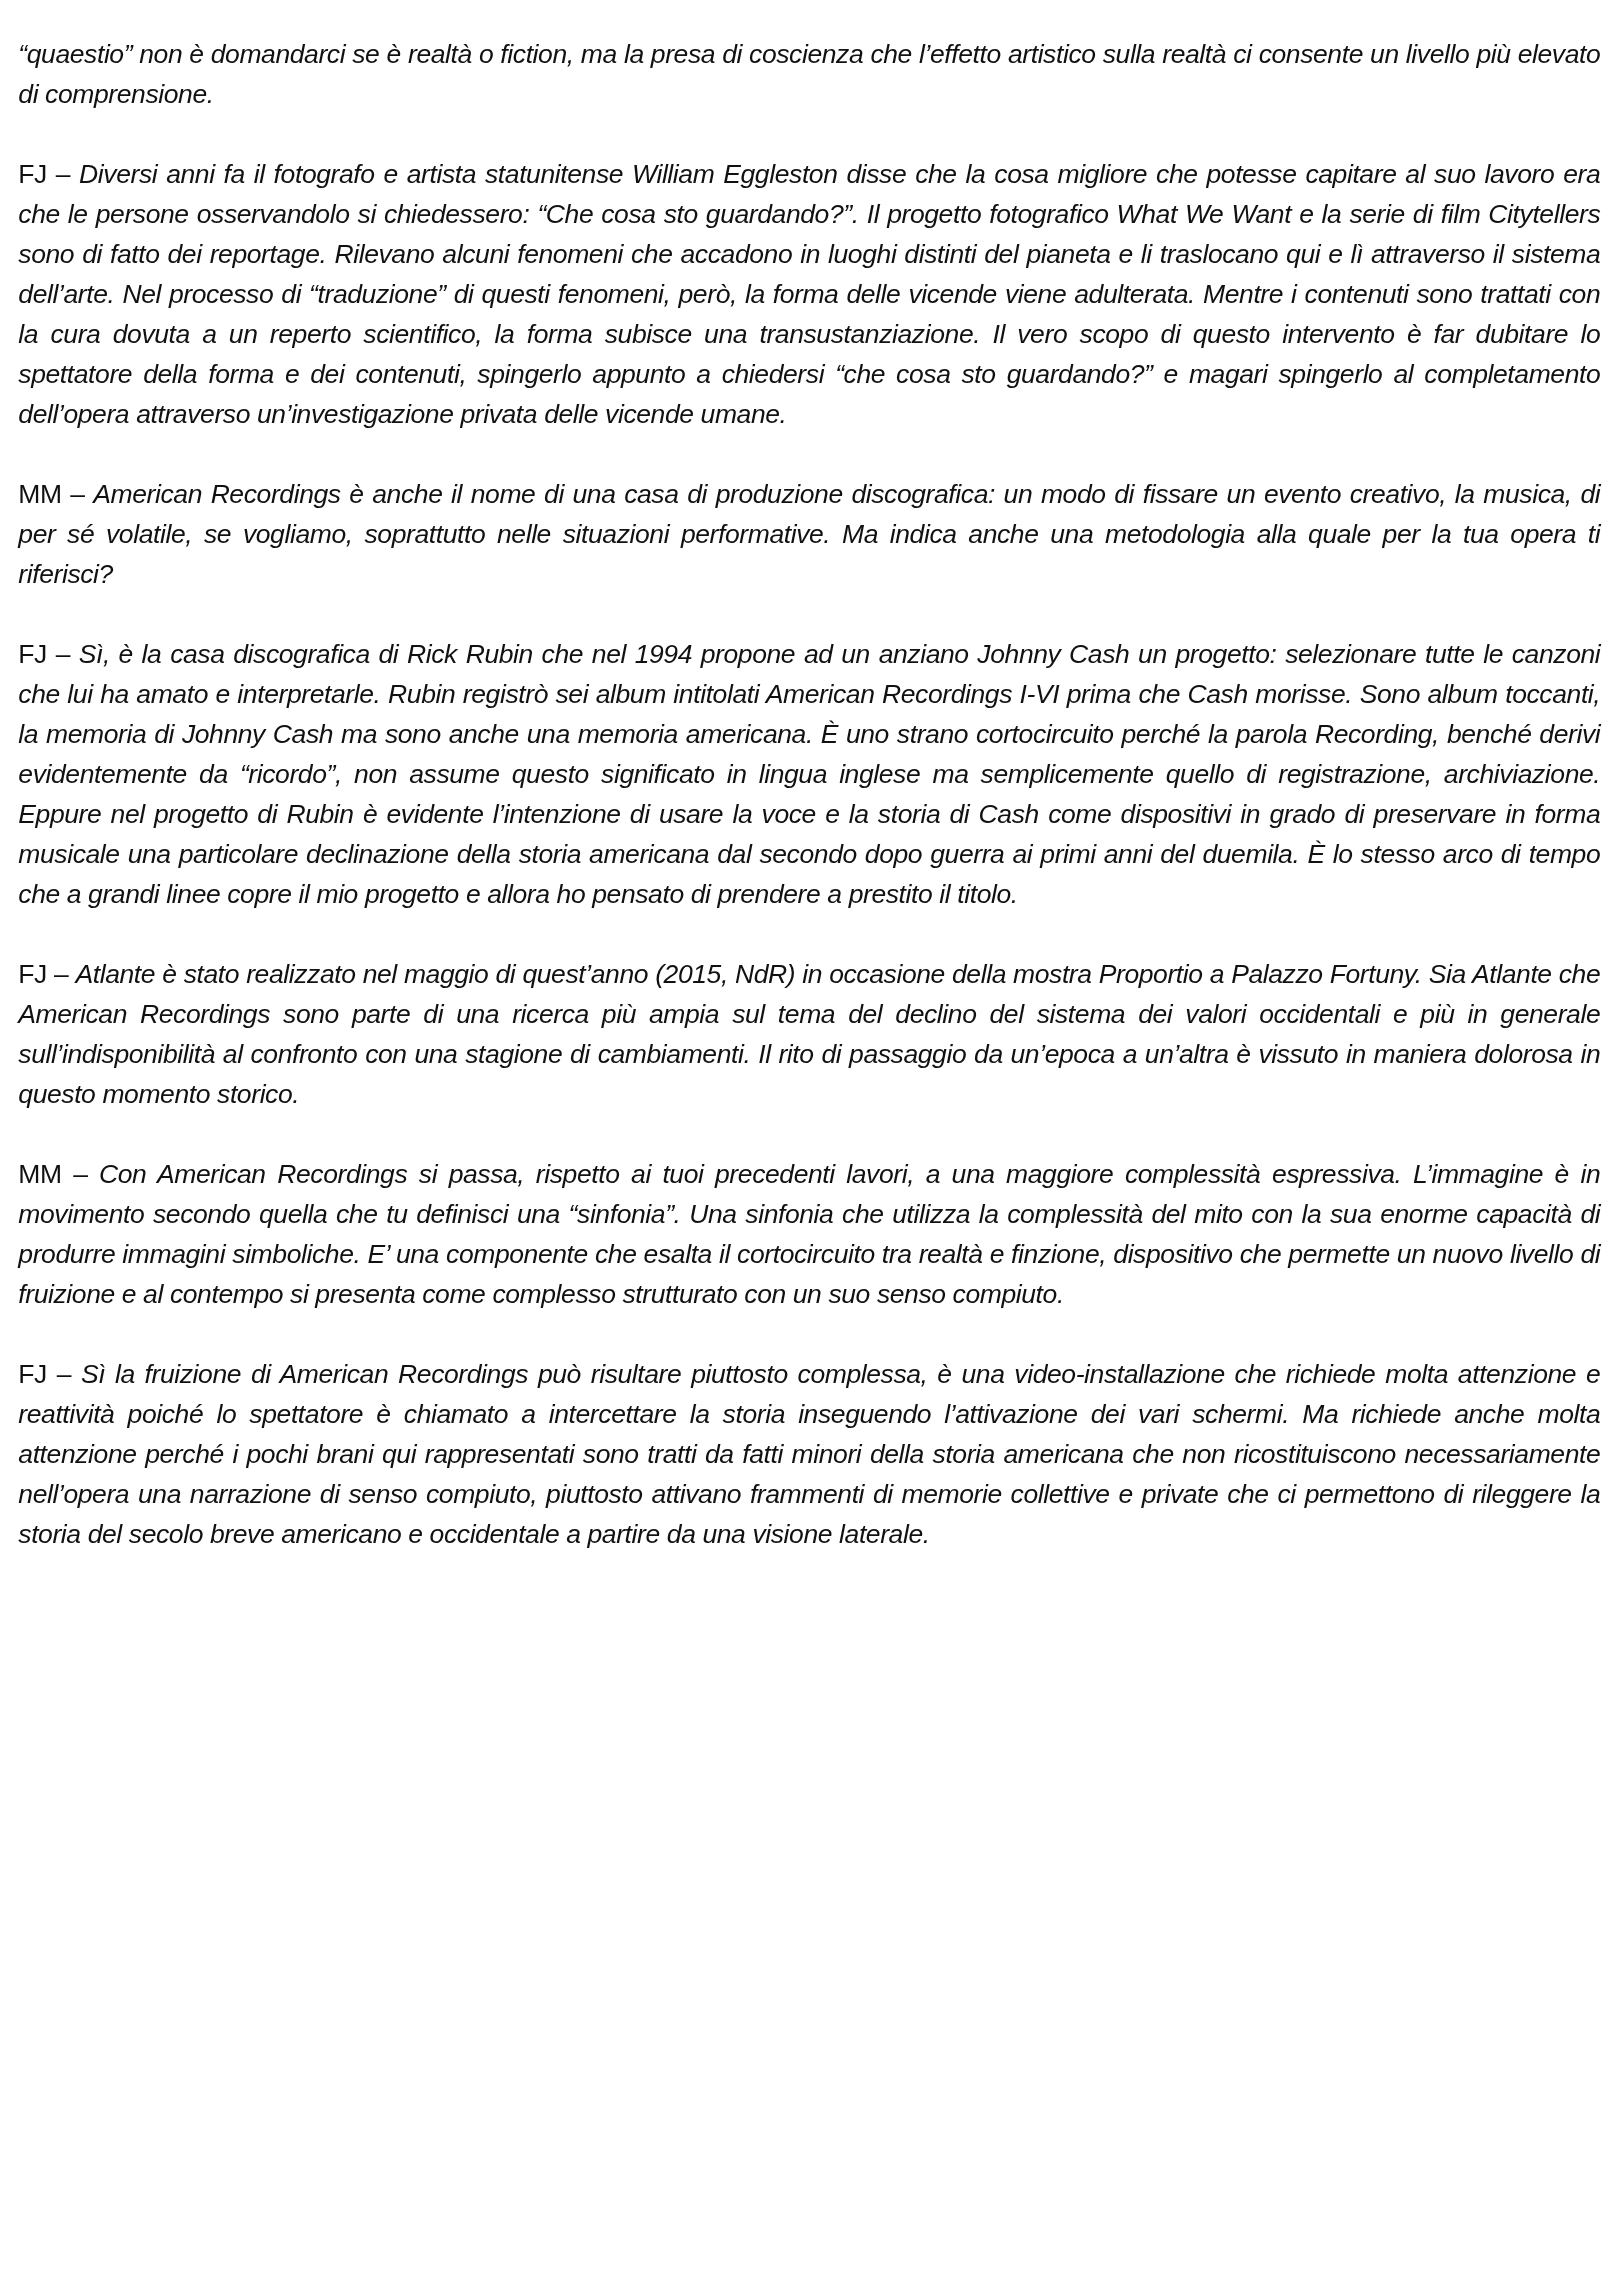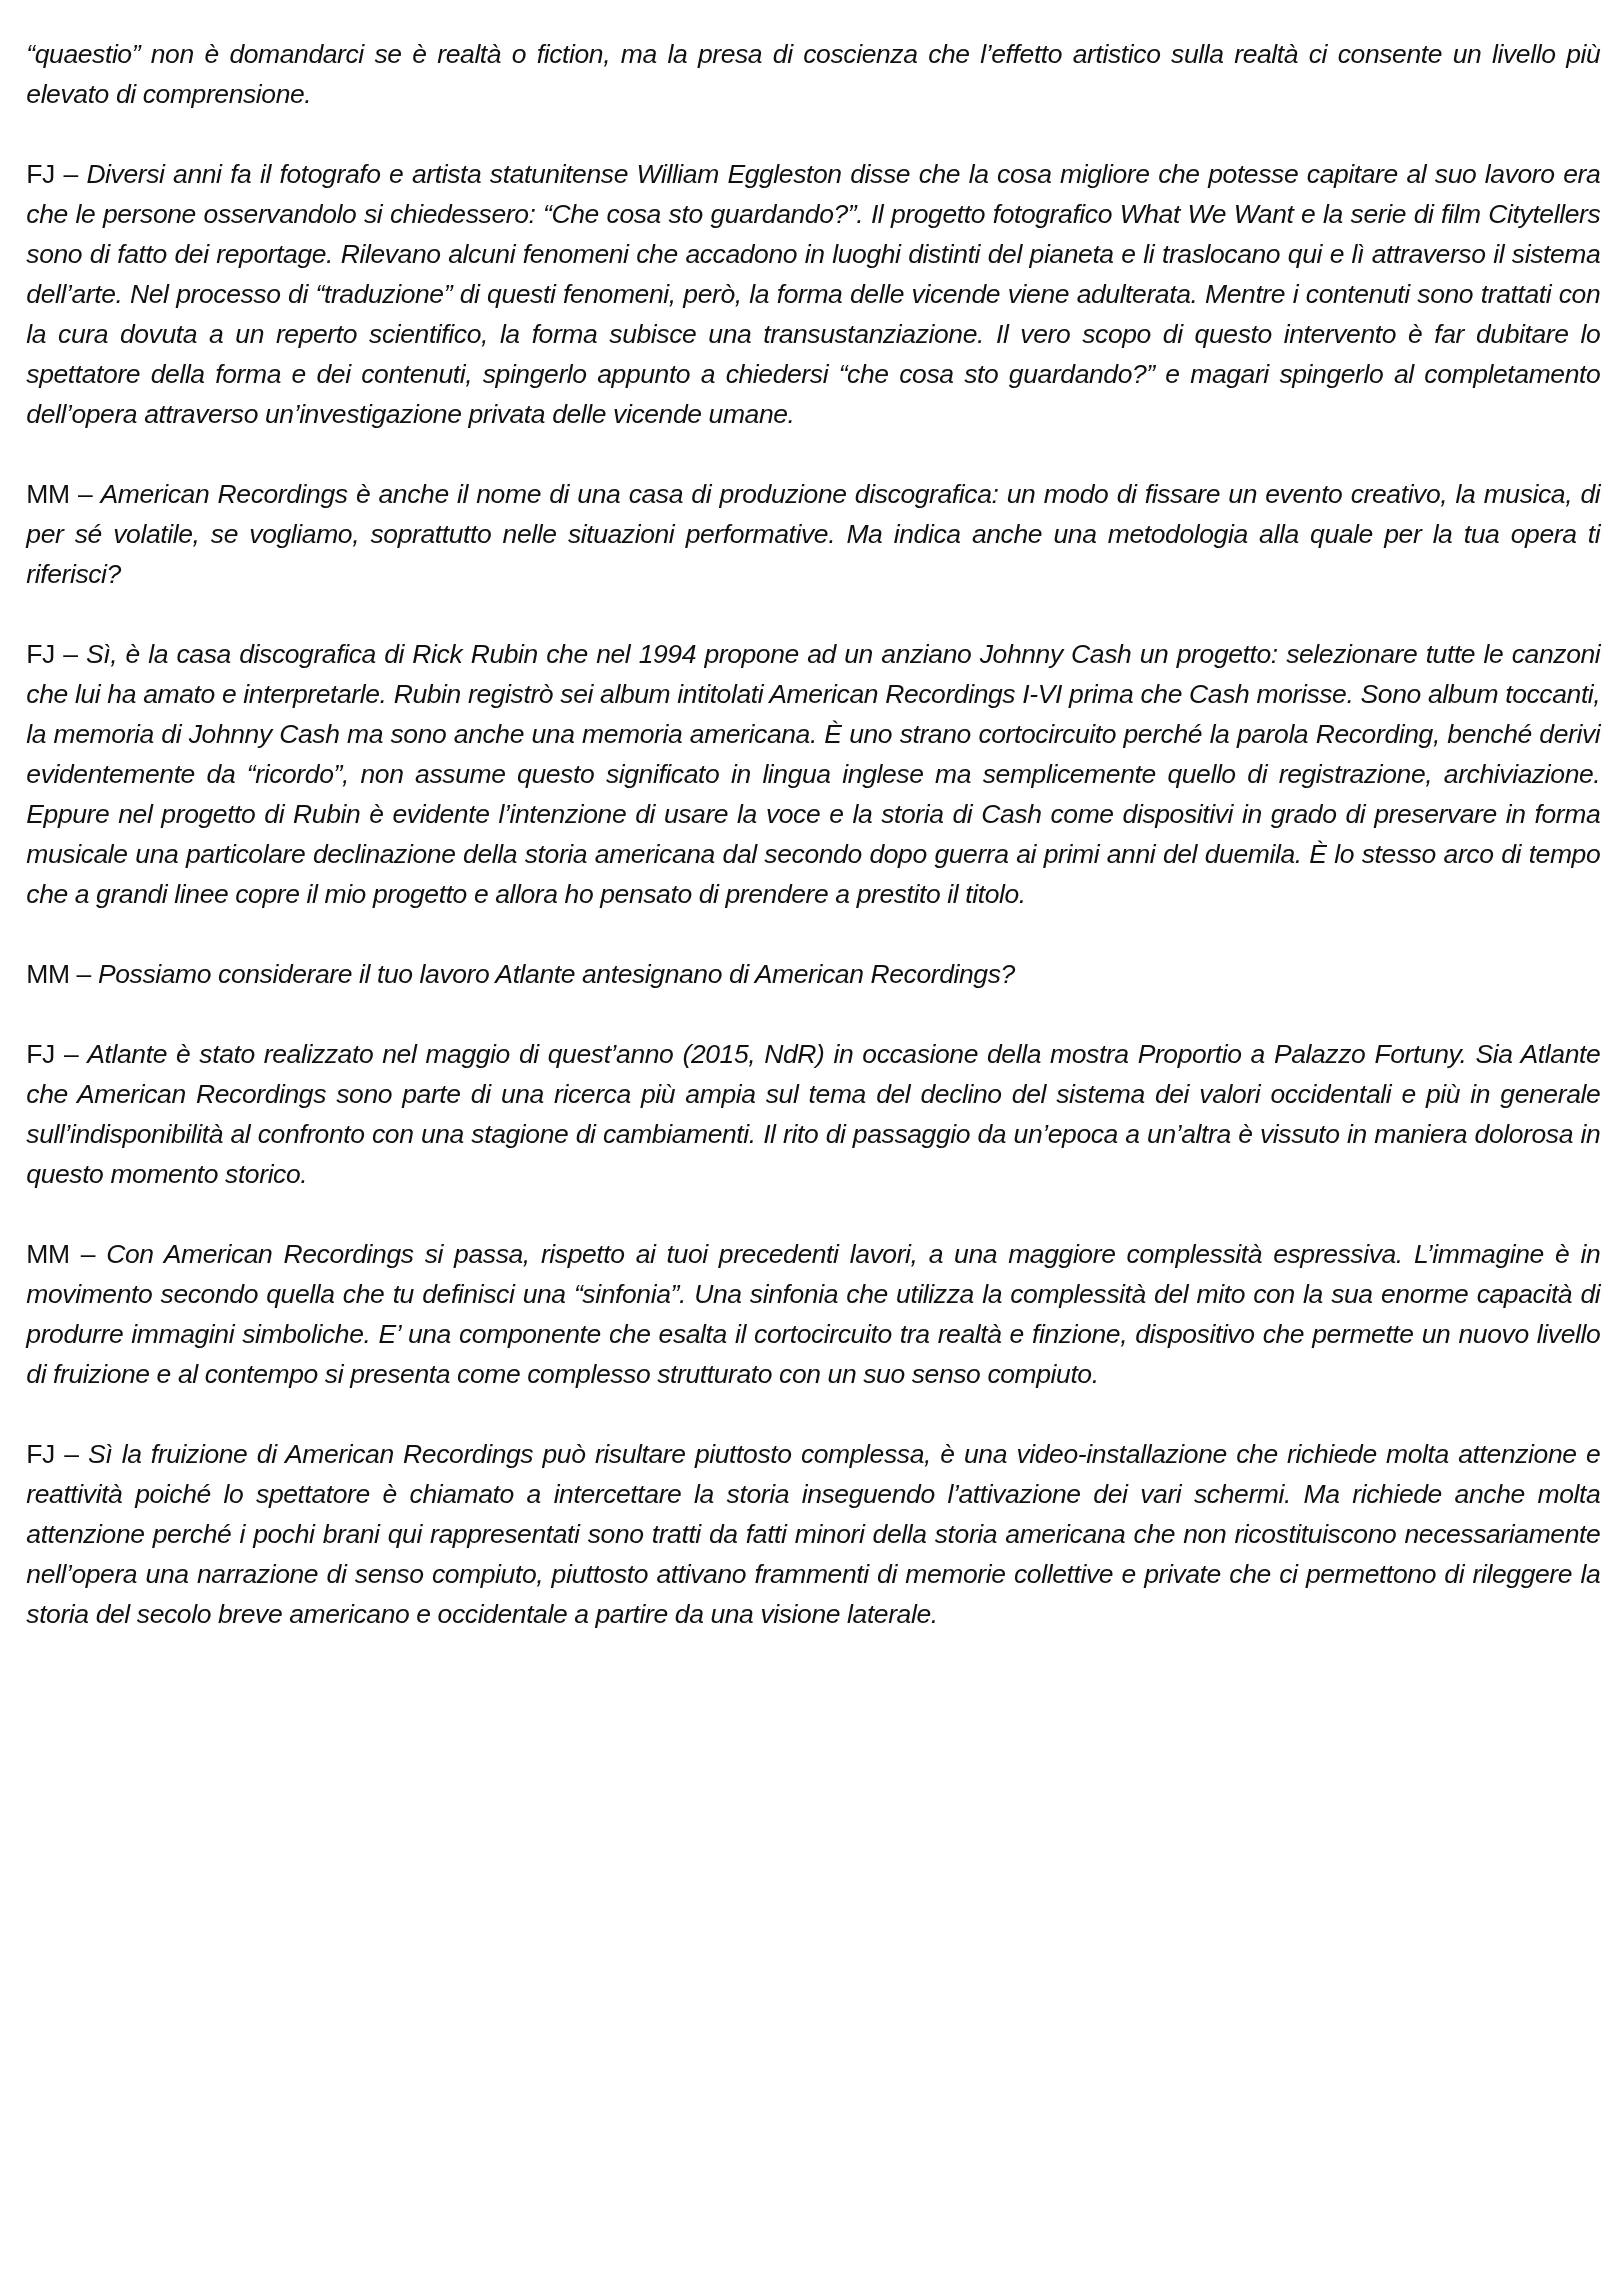--- a/index.html
+++ b/index.html
@@ -9,21 +9,21 @@
     left: 18.3px;
     top: 34px;
     width: 1582px;
     font-family: "Liberation Sans", sans-serif;
     font-size: 26.5px;
     line-height: 40px;
     color: #111111;
     letter-spacing: -0.4px;
   }
   .para {
-    margin: 0 0 40px 8px;
+    margin: 0 0 40px 0;
     text-align: justify;
     text-align-last: left;
   }
   .speaker { font-style: normal; }
   .body-text { font-style: italic; }
 </style>
 </head>
 <body>
 
 <div class="page">
@@ -37,23 +37,20 @@
   </p>
 
   <p class="para">
     <span class="speaker">MM – </span><span class="body-text">American Recordings è anche il nome di una casa di produzione discografica: un modo di fissare un evento creativo, la musica, di per sé volatile, se vogliamo, soprattutto nelle situazioni performative. Ma indica anche una metodologia alla quale per la tua opera ti riferisci?</span>
   </p>
 
   <p class="para">
     <span class="speaker">FJ – </span><span class="body-text">Sì, è la casa discografica di Rick Rubin che nel 1994 propone ad un anziano Johnny Cash un progetto: selezionare tutte le canzoni che lui ha amato e interpretarle. Rubin registrò sei album intitolati American Recordings I-VI prima che Cash morisse. Sono album toccanti, la memoria di Johnny Cash ma sono anche una memoria americana. È uno strano cortocircuito perché la parola Recording, benché derivi evidentemente da “ricordo”, non assume questo significato in lingua inglese ma semplicemente quello di registrazione, archiviazione. Eppure nel progetto di Rubin è evidente l’intenzione di usare la voce e la storia di Cash come dispositivi in grado di preservare in forma musicale una particolare declinazione della storia americana dal secondo dopo guerra ai primi anni del duemila. È lo stesso arco di tempo che a grandi linee copre il mio progetto e allora ho pensato di prendere a prestito il titolo.</span>
   </p>
 
-  <p class="para">
-    <span class="speaker">MM – </span><span class="body-text">Possiamo considerare il tuo lavoro Atlante antesignano di American Recordings?</span>
-  </p>
 
   <p class="para">
     <span class="speaker">FJ – </span><span class="body-text">Atlante è stato realizzato nel maggio di quest’anno (2015, NdR) in occasione della mostra Proportio a Palazzo Fortuny. Sia Atlante che American Recordings sono parte di una ricerca più ampia sul tema del declino del sistema dei valori occidentali e più in generale sull’indisponibilità al confronto con una stagione di cambiamenti. Il rito di passaggio da un’epoca a un’altra è vissuto in maniera dolorosa in questo momento storico.</span>
   </p>
 
   <p class="para">
     <span class="speaker">MM – </span><span class="body-text">Con American Recordings si passa, rispetto ai tuoi precedenti lavori, a una maggiore complessità espressiva. L’immagine è in movimento secondo quella che tu definisci una “sinfonia”. Una sinfonia che utilizza la complessità del mito con la sua enorme capacità di produrre immagini simboliche.  E’ una componente che esalta il cortocircuito tra realtà e finzione, dispositivo che permette un nuovo livello di fruizione e al contempo si presenta come complesso strutturato con un suo senso compiuto.</span>
   </p>
 
   <p class="para">

